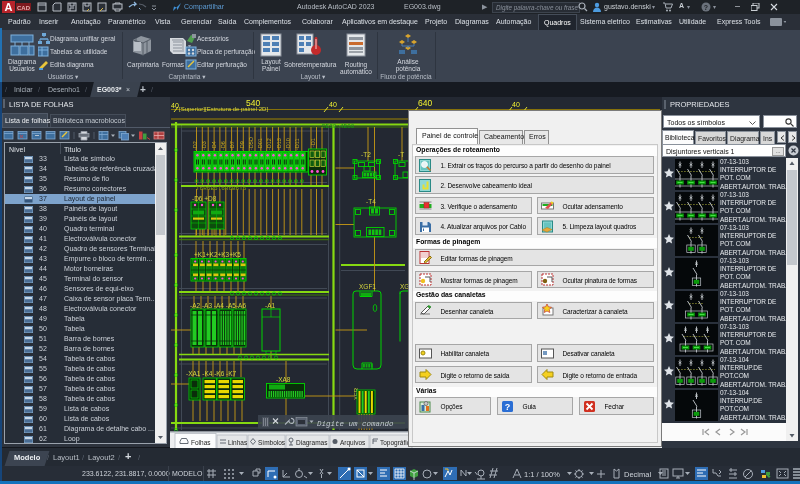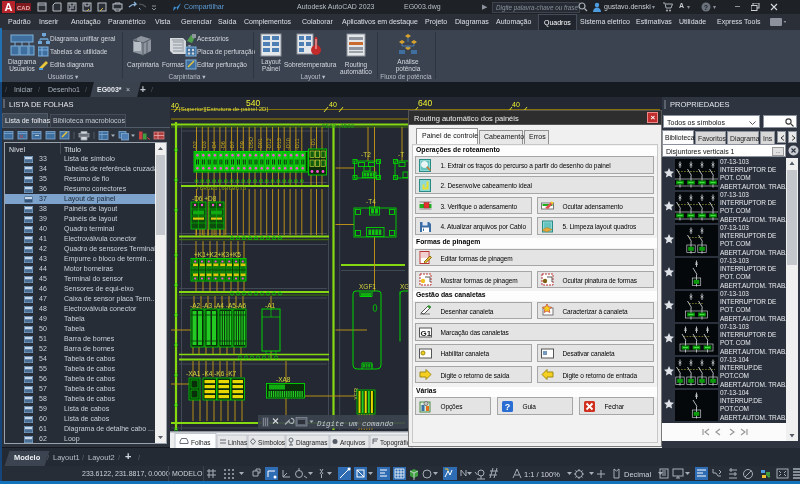--- a/index.html
+++ b/index.html
@@ -1133,26 +1133,20 @@
 <rect x="330" y="435" width="39" height="15.5" fill="#e4e6e8" stroke="#b5bac0" stroke-width="0.8"></rect>
 <circle cx="335" cy="441.5" r="2.5" fill="#555c66"></circle>
 <text x="340" y="444.5" font-size="6.5px" fill="#222" font-family="Liberation Sans">Arquivos</text>
 <rect x="370" y="435" width="42" height="15.5" fill="#e4e6e8" stroke="#b5bac0" stroke-width="0.8"></rect>
 <path d="M373 444v-5h5m-5 2h4" stroke="#555c66" stroke-width="0.9" fill="none"></path>
 <text x="380" y="444.5" font-size="6.5px" fill="#222" font-family="Liberation Sans">Topográfic</text>
 </g>
 </svg>
 
 <div id="dialog"></div>
-<div class="abs" style="left:408px;top:110px;width:254px;height:15px;background:#2e2e2e;border:1px solid #555;">
-  <span style="position:absolute;left:5px;top:3px;font-size:7.5px;color:#f0f0f0;">Routing automático dos painéis</span>
-  <div style="position:absolute;right:3px;top:1px;width:11px;height:11px;background:#c12e2e;border:1px solid #e88;">
-        <span style="position:absolute;left:2.5px;top:-0.5px;color:#fff;font-size:8px;font-weight:bold;">×</span>
-      </div>
-</div>
 <div class="abs" style="left:416px;top:128px;width:62px;height:16px;background:#fcfcfc;border:1px solid #919191;border-bottom:none;z-index:3;">
       <span style="position:absolute;left:5px;top:3px;font-size:7px;color:#111;white-space:nowrap;">Painel de controle</span>
     </div>
 <div class="abs" style="left:479px;top:130px;width:44px;height:14px;background:#e8e8e8;border:1px solid #919191;border-bottom:none;">
       <span style="position:absolute;left:4px;top:2px;font-size:7px;color:#111;white-space:nowrap;">Cabeamento</span>
     </div>
 <div class="abs" style="left:524px;top:130px;width:25px;height:14px;background:#e8e8e8;border:1px solid #919191;border-bottom:none;">
       <span style="position:absolute;left:4px;top:2px;font-size:7px;color:#111;white-space:nowrap;">Erros</span>
     </div>
 <div class="abs" style="left:412px;top:144px;width:246px;height:299px;background:#f2f2f2;border:1px solid #c8c8c8;z-index:1;"></div>
@@ -1246,27 +1240,20 @@
         <path d="M9 2l2.5 1.5" stroke="#2a9a2a" stroke-width="2.5"></path>
       </svg>
 <span style="position:absolute;left:25px;top:5px;font-size:6.5px;letter-spacing:-0.1px;color:#000;white-space:nowrap;">Desenhar canaleta</span>
     </div>
 <div class="abs" style="left:536.5px;top:301.5px;width:117.5px;height:17.5px;background:#e4e4e4;border:1px solid #a6a6a6;z-index:2;">
 <svg style="position:absolute;left:3px;top:1.5px" width="13" height="13" viewBox="0 0 13 13">
         <rect x="2" y="4" width="10" height="7" fill="#fff" stroke="#777"></rect>
         <path d="M6 0l1.4 2.8 3.1.4-2.2 2.2.5 3.1L6 7l-2.8 1.5.5-3.1L1.5 3.2l3.1-.4z" fill="#f5d020" stroke="#c03030" stroke-width="0.7"></path>
       </svg>
 <span style="position:absolute;left:25px;top:5px;font-size:6.5px;letter-spacing:-0.1px;color:#000;white-space:nowrap;">Caracterizar à canaleta</span>
-    </div>
-<div class="abs" style="left:414.5px;top:323px;width:239.5px;height:17.5px;background:#e4e4e4;border:1px solid #a6a6a6;z-index:2;">
-<svg style="position:absolute;left:3px;top:1.5px" width="13" height="13" viewBox="0 0 13 13">
-        <rect x="0.5" y="2" width="12" height="9" fill="#fff" stroke="#555"></rect>
-        <text x="1.5" y="9.5" font-size="8" font-weight="bold" fill="#222" font-family="Liberation Sans">G1</text>
-      </svg>
-<span style="position:absolute;left:25px;top:5px;font-size:6.5px;letter-spacing:-0.1px;color:#000;white-space:nowrap;">Marcação das canaletas</span>
     </div>
 <div class="abs" style="left:414.5px;top:344px;width:117px;height:17.5px;background:#e4e4e4;border:1px solid #a6a6a6;z-index:2;">
 <svg style="position:absolute;left:3px;top:1.5px" width="13" height="13" viewBox="0 0 13 13">
         <rect x="0.5" y="2" width="12" height="9" fill="#fff" stroke="#555"></rect>
         <circle cx="4" cy="6" r="2" fill="#f0d020" stroke="#a08a10"></circle>
       </svg>
 <span style="position:absolute;left:25px;top:5px;font-size:6.5px;letter-spacing:-0.1px;color:#000;white-space:nowrap;">Habilitar canaleta</span>
     </div>
 <div class="abs" style="left:536.5px;top:344px;width:117.5px;height:17.5px;background:#e4e4e4;border:1px solid #a6a6a6;z-index:2;">
 <svg style="position:absolute;left:3px;top:1.5px" width="13" height="13" viewBox="0 0 13 13">

